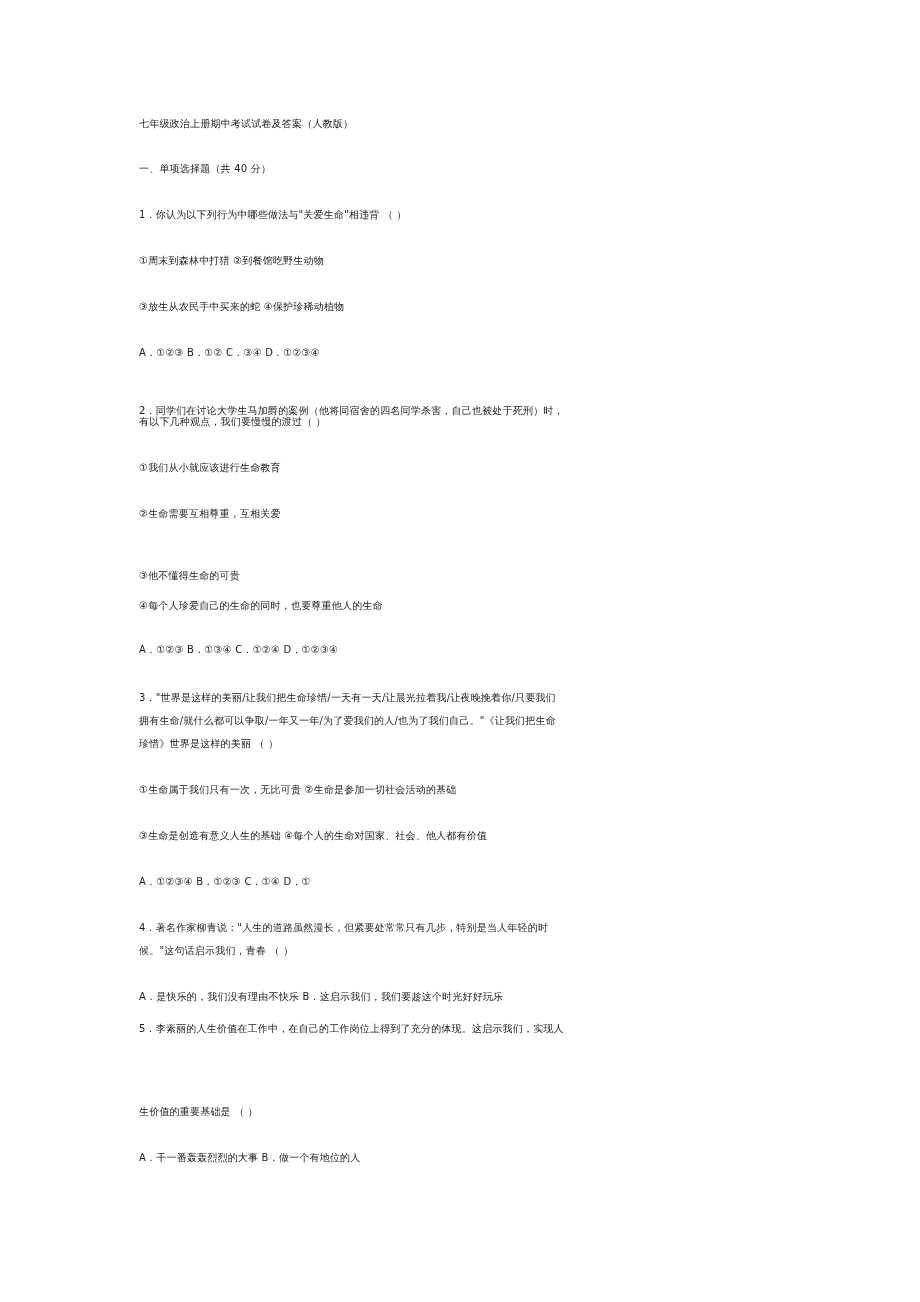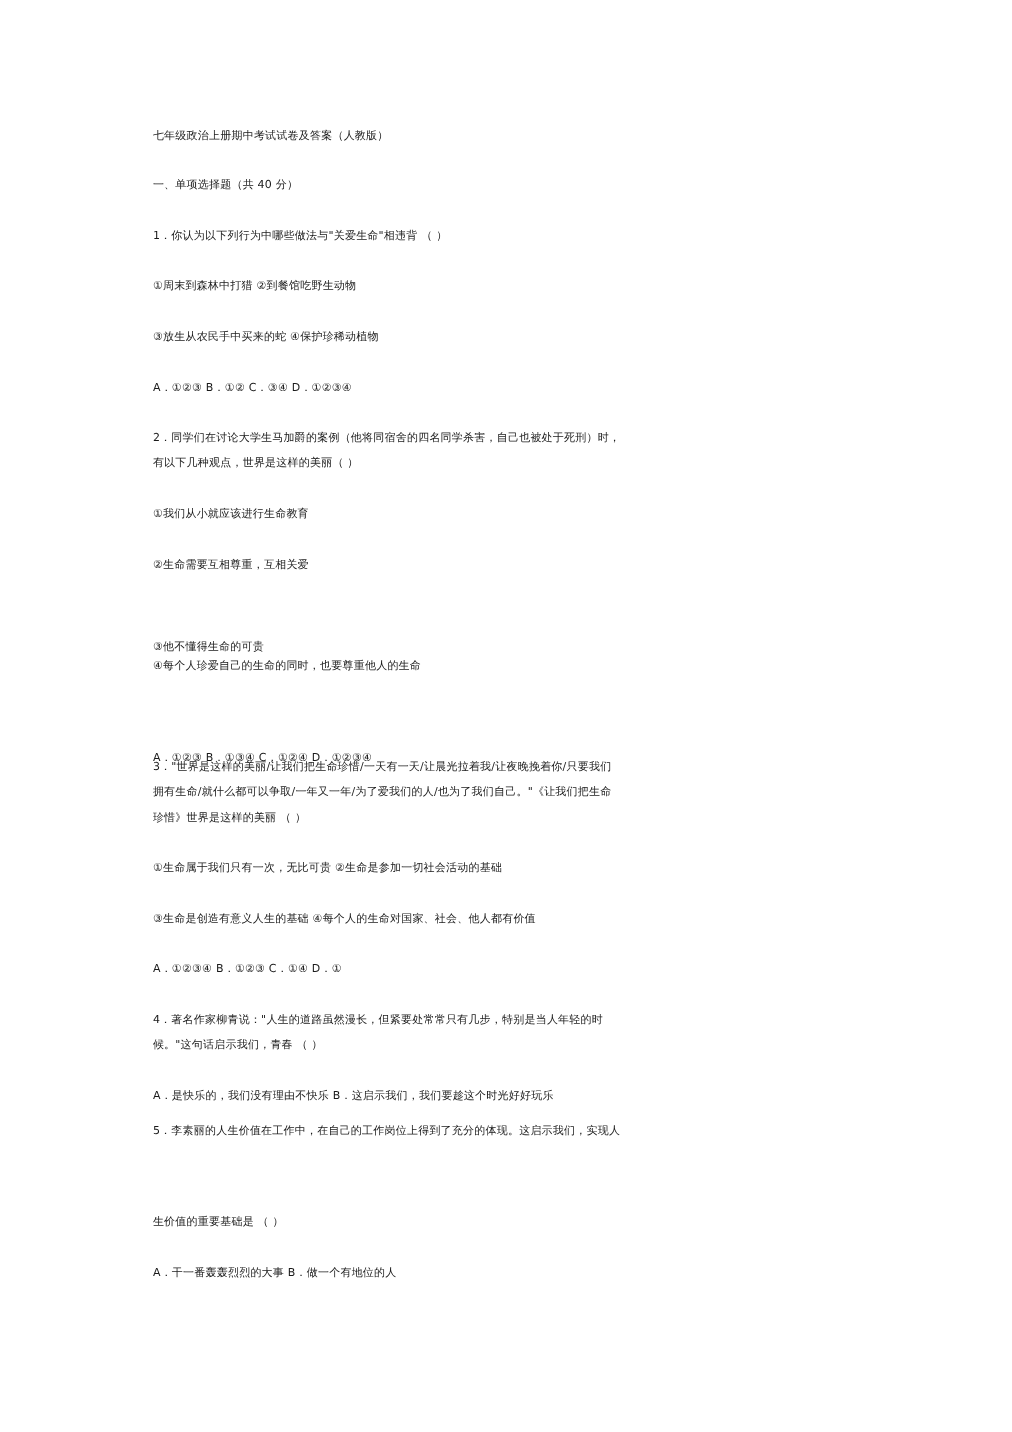--- a/index.html
+++ b/index.html
@@ -14,27 +14,27 @@
 
 <div class="page">
   <div class="line title" style="top:113px">七年级政治上册期中考试试卷及答案（人教版）</div>
   <div class="line" style="top:158px">一、单项选择题（共 40 分）</div>
 
   <div class="line" style="top:204px">1．你认为以下列行为中哪些做法与"关爱生命"相违背 （ ）</div>
   <div class="line" style="top:250px">①周末到森林中打猎 ②到餐馆吃野生动物</div>
   <div class="line" style="top:296px">③放生从农民手中买来的蛇 ④保护珍稀动植物</div>
   <div class="line" style="top:342px">A．①②③ B．①② C．③④ D．①②③④</div>
 
-  <div class="line" style="top:388px">2．同学们在讨论大学生马加爵的案例（他将同宿舍的四名同学杀害，自己也被处于死刑）时，</div>
-  <div class="line" style="top:411px">有以下几种观点，世界是这样的美丽（ ）</div>
+  <div class="line" style="top:400px">2．同学们在讨论大学生马加爵的案例（他将同宿舍的四名同学杀害，自己也被处于死刑）时，</div>
+  <div class="line" style="top:411px">有以下几种观点，我们要慢慢的渡过（ ）</div>
   <div class="line" style="top:457px">①我们从小就应该进行生命教育</div>
   <div class="line" style="top:503px">②生命需要互相尊重，互相关爱</div>
-  <div class="line" style="top:578px">③他不懂得生命的可贵</div>
+  <div class="line" style="top:565px">③他不懂得生命的可贵</div>
   <div class="line" style="top:595px">④每个人珍爱自己的生命的同时，也要尊重他人的生命</div>
-  <div class="line" style="top:679px">A．①②③ B．①③④ C．①②④ D．①②③④</div>
+  <div class="line" style="top:639px">A．①②③ B．①③④ C．①②④ D．①②③④</div>
 
   <div class="line" style="top:687px">3．"世界是这样的美丽/让我们把生命珍惜/一天有一天/让晨光拉着我/让夜晚挽着你/只要我们</div>
   <div class="line" style="top:710px">拥有生命/就什么都可以争取/一年又一年/为了爱我们的人/也为了我们自己。"《让我们把生命</div>
   <div class="line" style="top:733px">珍惜》世界是这样的美丽 （ ）</div>
   <div class="line" style="top:825px">③生命是创造有意义人生的基础 ④每个人的生命对国家、社会、他人都有价值</div>
   <div class="line" style="top:779px">①生命属于我们只有一次，无比可贵 ②生命是参加一切社会活动的基础</div>
   <div class="line" style="top:871px">A．①②③④ B．①②③ C．①④ D．①</div>
 
   <div class="line" style="top:917px">4．著名作家柳青说："人生的道路虽然漫长，但紧要处常常只有几步，特别是当人年轻的时</div>
   <div class="line" style="top:940px">候。"这句话启示我们，青春 （ ）</div>

